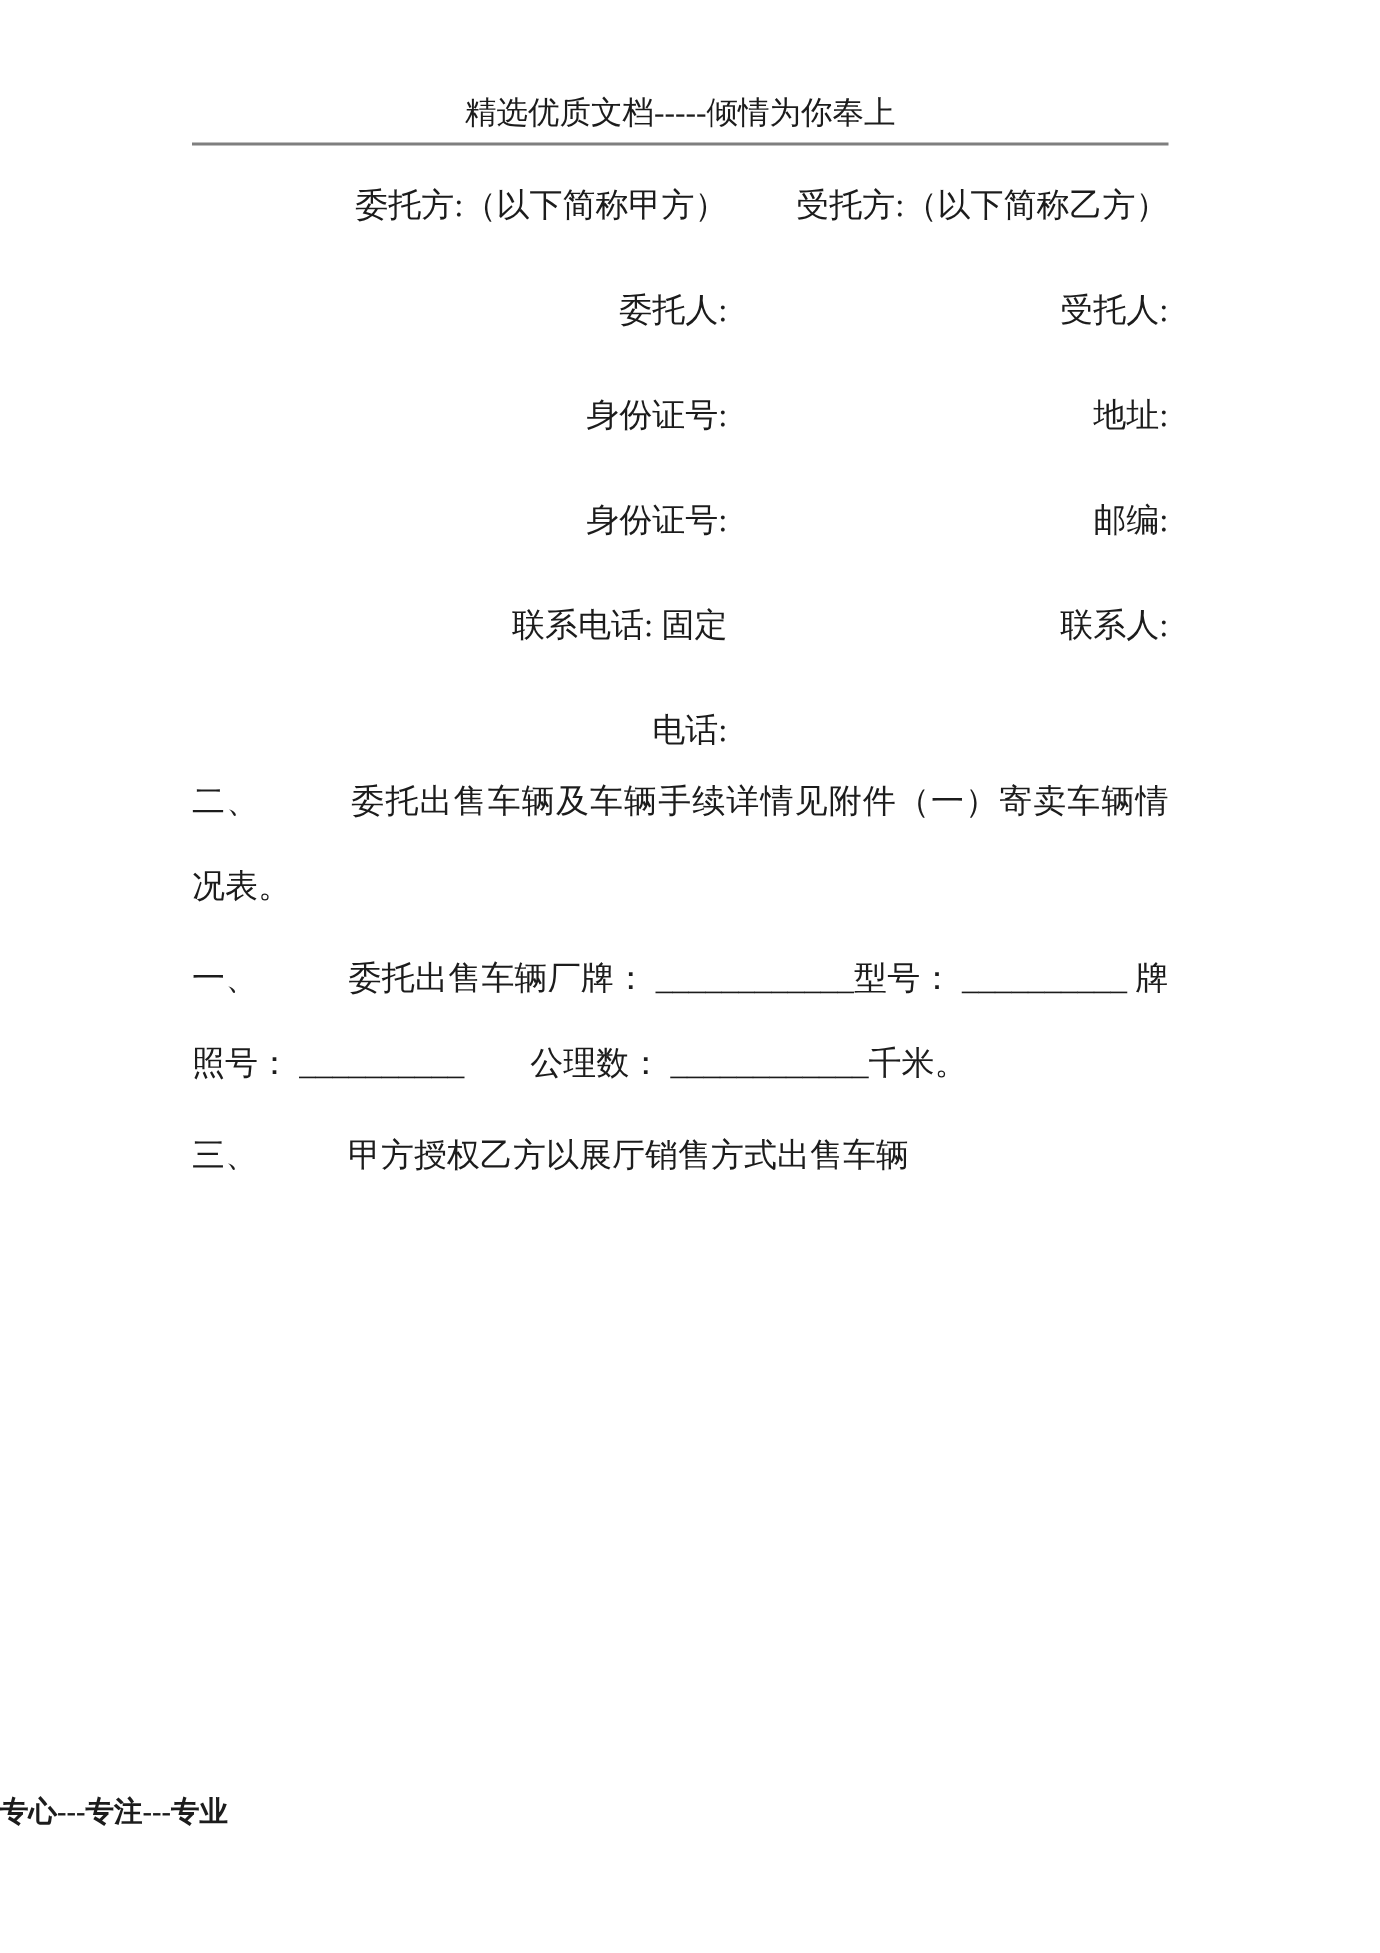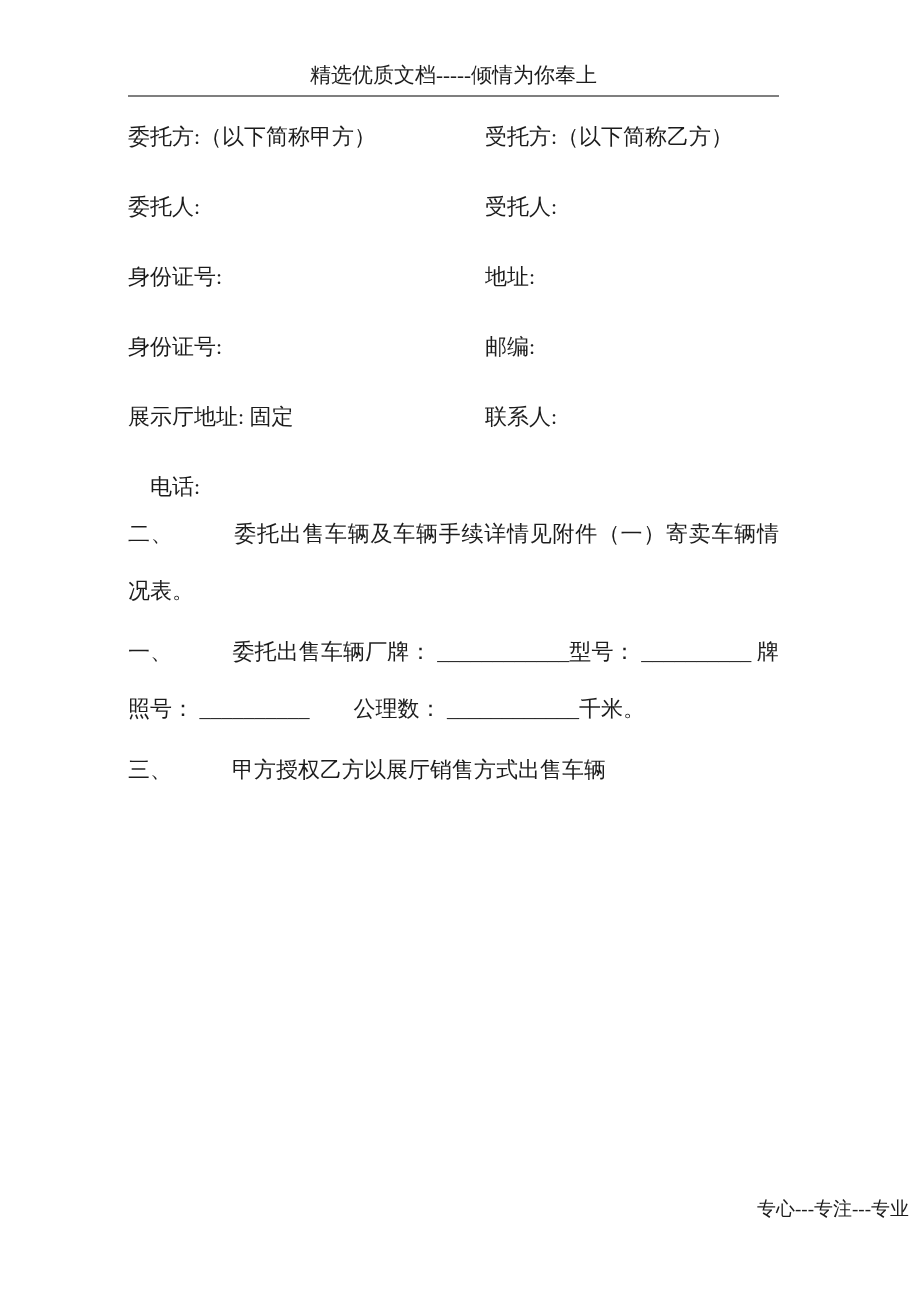--- a/index.html
+++ b/index.html
@@ -34,20 +34,21 @@
   }
   .parties {
     margin-top: 26px;
     font-size: 22px;
   }
   .party-row {
     display: grid;
     grid-template-columns: 357px 1fr;
     line-height: 28px;
     margin-bottom: 42px;
+    text-align: right;
   }
   .party-row:last-child { margin-bottom: 0; }
   .cell { white-space: nowrap; }
   .cell.indent-sm { padding-left: 22px; }
   .intro {
     margin: 95px 0 0 0;
     font-size: 22px;
     line-height: 57px;
     text-align: justify;
     text-indent: 56px;
@@ -61,24 +62,25 @@
   .clause-tab {
     display: inline-block;
     width: 60px;
     height: 1px;
   }
   .footer {
     position: absolute;
     top: 1197px;
     left: 0;
     width: 100%;
-    text-align: right;
+    text-align: left;
     font-size: 19px;
     line-height: 24px;
     color: #1c1c1c;
+    font-weight: bold;
   }
 </style>
 </head>
 <body>
 
 <div class="doc">
   <div class="content">
 
     <div class="header-title">精选优质文档-----倾情为你奉上</div>
     <div class="header-rule"></div>
@@ -94,21 +96,21 @@
       </div>
       <div class="party-row">
         <div class="cell">身份证号:</div>
         <div class="cell">地址:</div>
       </div>
       <div class="party-row">
         <div class="cell">身份证号:</div>
         <div class="cell">邮编:</div>
       </div>
       <div class="party-row">
-        <div class="cell">展示厅地址: 固定</div>
+        <div class="cell">联系电话: 固定</div>
         <div class="cell">联系人:</div>
       </div>
       <div class="party-row">
         <div class="cell indent-sm">电话:</div>
       </div>
     </div>
 
 
     <p class="clause"><span>二、</span><span class="clause-tab"></span><span>委托出售车辆及车辆手续详情见附件（一）寄卖车辆情况表。</span></p>
 

